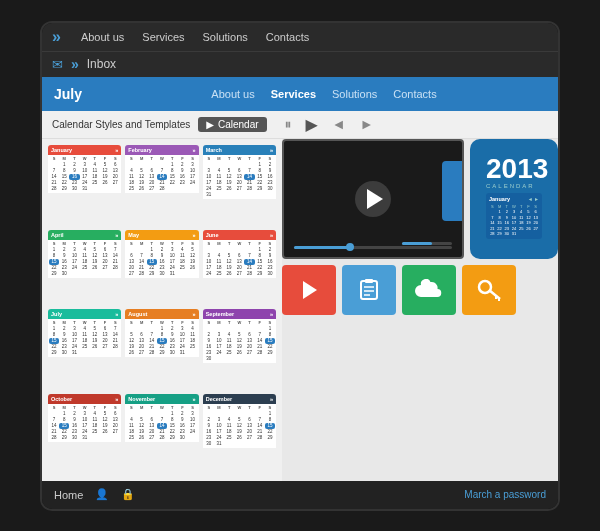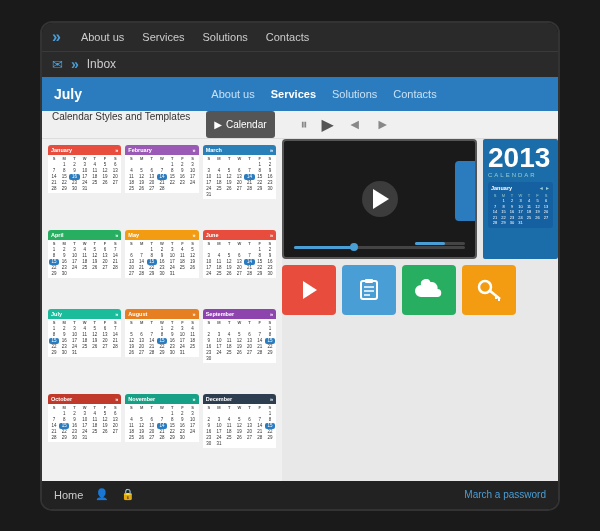--- a/index.html
+++ b/index.html
@@ -165,22 +165,23 @@
       background: #e8e8e8;
       display: flex;
       flex-direction: column;
       overflow: hidden;
     }
     
     .calendar-bar {
       background: #f0f0f0;
       height: 28px;
       display: flex;
+      align-items: center;
       padding: 0 10px;
-      gap: 16px;
+      gap: 8px;
       border-bottom: 1px solid #ddd;
       flex-shrink: 0;
     }
     .calendar-bar-text {
       font-size: 10px;
       color: #333;
     }
     .classic-btn {
       background: #555;
       color: #fff;
@@ -1054,21 +1055,21 @@
                 </div>
                 <div class="volume-bar-bg">
                   <div class="volume-fill"></div>
                 </div>
               </div>
             </div>
 
             <div class="usb-decor"></div>
           </div>
 
-          <div style="width:75px; background:#1a6da8; border-radius:2px; padding:5px; flex-shrink:0;">
+          <div style="width:88px; background:#1a6da8; border-radius:10px; padding:16px; flex-shrink:0;">
             <div style="font-size:28px; font-weight:bold; color:#fff; line-height:1;">2013</div>
             <div style="font-size:6px; letter-spacing:2px; color:#9cc; margin-bottom:4px;">CALENDAR</div>
 
             <div style="background:#1560a0; border-radius:3px; padding:3px;">
               <div style="display:flex; justify-content:space-between; align-items:center; margin-bottom:2px;">
                 <span style="color:#fff; font-size:5.5px; font-weight:bold;">January</span>
                 <span style="color:#9cc; font-size:5px;">◄ ►</span>
               </div>
               <div style="display:grid; grid-template-columns: repeat(7,1fr); gap:0.5px;">
                 <span style="font-size:4px;color:#9cc;text-align:center">S</span>

